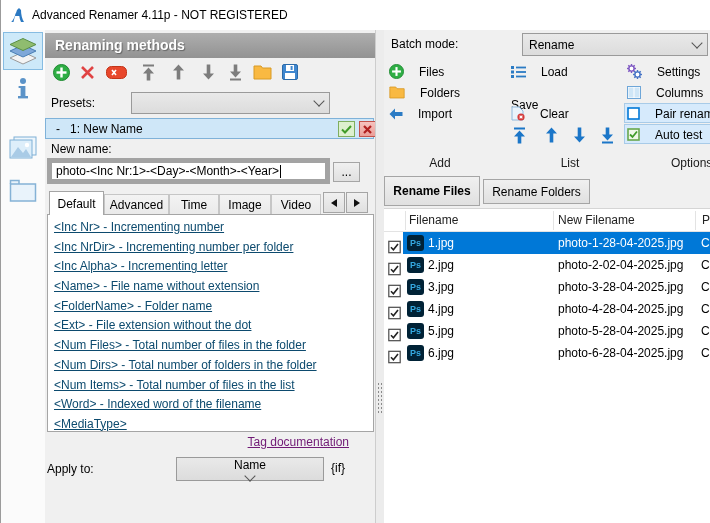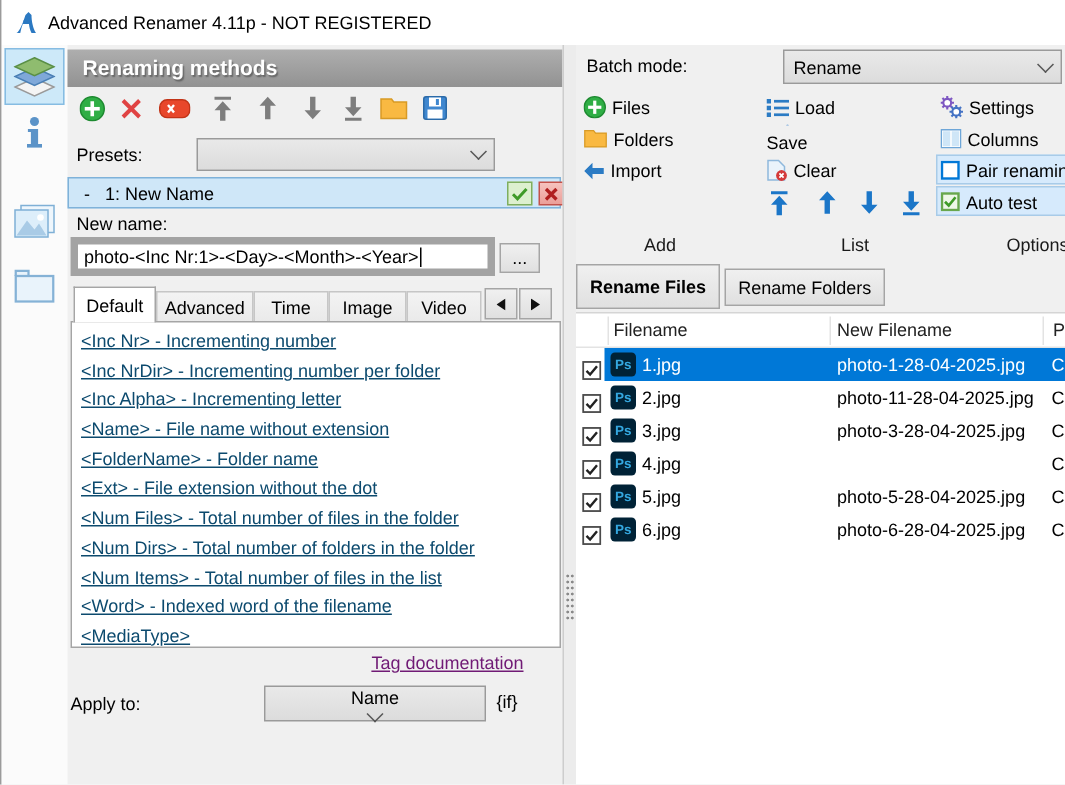--- a/index.html
+++ b/index.html
@@ -47,21 +47,21 @@
   .tag-link{display:block;height:19.7px;line-height:19.7px;color:#0c4a6e;text-decoration:underline;white-space:nowrap;}
   .doclink{color:#701a75;text-decoration:underline;}
 
   
   .splitter{left:374px;top:30px;width:9px;height:493px;background:#ececec;border-left:1px solid #cdcdcd;box-sizing:border-box;}
   .grip{left:376px;top:382px;width:6px;height:32px;
     background-image:radial-gradient(circle,#8a8a8a 0.9px,transparent 1.1px);background-size:3px 4px;}
 
   
   .rpanel{left:383px;top:30px;width:327px;height:493px;background:#f0f0f0;}
-  .act{position:absolute;display:flex;align-items:center;gap:4px;height:19px;white-space:nowrap;}
+  .act{position:absolute;display:flex;align-items:center;gap:15px;height:19px;white-space:nowrap;}
   .hl{position:absolute;background:#d6eafc;border:1px solid #a8cbe8;box-sizing:border-box;}
   .caption{position:absolute;height:14px;line-height:14px;color:#1a1a1a;text-align:center;}
   .arrow-btn{position:absolute;width:18px;height:20px;display:flex;align-items:center;justify-content:center;}
 
   
   .ftable{left:383px;top:208px;width:327px;height:315px;background:#fff;border-top:1px solid #d5d5d5;box-sizing:border-box;}
   .thead{position:absolute;left:0;top:0;width:327px;height:23px;border-bottom:1px solid #e3e3e3;box-sizing:border-box;}
   .th{position:absolute;top:4px;height:15px;line-height:15px;color:#222;white-space:nowrap;}
   .vsep{position:absolute;top:2px;width:1px;height:19px;background:#e3e3e3;}
   .trow{position:absolute;left:0;width:327px;height:22px;}
@@ -399,21 +399,21 @@
       <div class="cell" style="left:317px;">C</div>
     </div>
 
     <div class="trow" style="top:45px;">
       <svg class="cell" style="left:4px;top:4px;" width="13" height="13" viewBox="0 0 13 13">
         <rect x="0.8" y="0.8" width="11.4" height="11.4" fill="#fff" stroke="#4a4a4a" stroke-width="1.2"></rect>
         <path d="M3 6.8 L5.4 9.2 L10 3.6" stroke="#222" stroke-width="1.6" fill="none"></path>
       </svg>
       <div class="ps-badge" style="left:23px;">Ps</div>
       <div class="cell" style="left:44px;">2.jpg</div>
-      <div class="cell" style="left:174px;">photo-11-28-04-2025.jpg</div>
+      <div class="cell" style="left:174px;">photo-2-02-04-2025.jpg</div>
       <div class="cell" style="left:317px;">C</div>
     </div>
 
     <div class="trow" style="top:67px;">
       <svg class="cell" style="left:4px;top:4px;" width="13" height="13" viewBox="0 0 13 13">
         <rect x="0.8" y="0.8" width="11.4" height="11.4" fill="#fff" stroke="#4a4a4a" stroke-width="1.2"></rect>
         <path d="M3 6.8 L5.4 9.2 L10 3.6" stroke="#222" stroke-width="1.6" fill="none"></path>
       </svg>
       <div class="ps-badge" style="left:23px;">Ps</div>
       <div class="cell" style="left:44px;">3.jpg</div>
@@ -421,20 +421,21 @@
       <div class="cell" style="left:317px;">C</div>
     </div>
 
     <div class="trow" style="top:89px;">
       <svg class="cell" style="left:4px;top:4px;" width="13" height="13" viewBox="0 0 13 13">
         <rect x="0.8" y="0.8" width="11.4" height="11.4" fill="#fff" stroke="#4a4a4a" stroke-width="1.2"></rect>
         <path d="M3 6.8 L5.4 9.2 L10 3.6" stroke="#222" stroke-width="1.6" fill="none"></path>
       </svg>
       <div class="ps-badge" style="left:23px;">Ps</div>
       <div class="cell" style="left:44px;">4.jpg</div>
+      <div class="cell" style="left:174px;">photo-4-28-04-2025.jpg</div>
       <div class="cell" style="left:317px;">C</div>
     </div>
 
     <div class="trow" style="top:111px;">
       <svg class="cell" style="left:4px;top:4px;" width="13" height="13" viewBox="0 0 13 13">
         <rect x="0.8" y="0.8" width="11.4" height="11.4" fill="#fff" stroke="#4a4a4a" stroke-width="1.2"></rect>
         <path d="M3 6.8 L5.4 9.2 L10 3.6" stroke="#222" stroke-width="1.6" fill="none"></path>
       </svg>
       <div class="ps-badge" style="left:23px;">Ps</div>
       <div class="cell" style="left:44px;">5.jpg</div>

